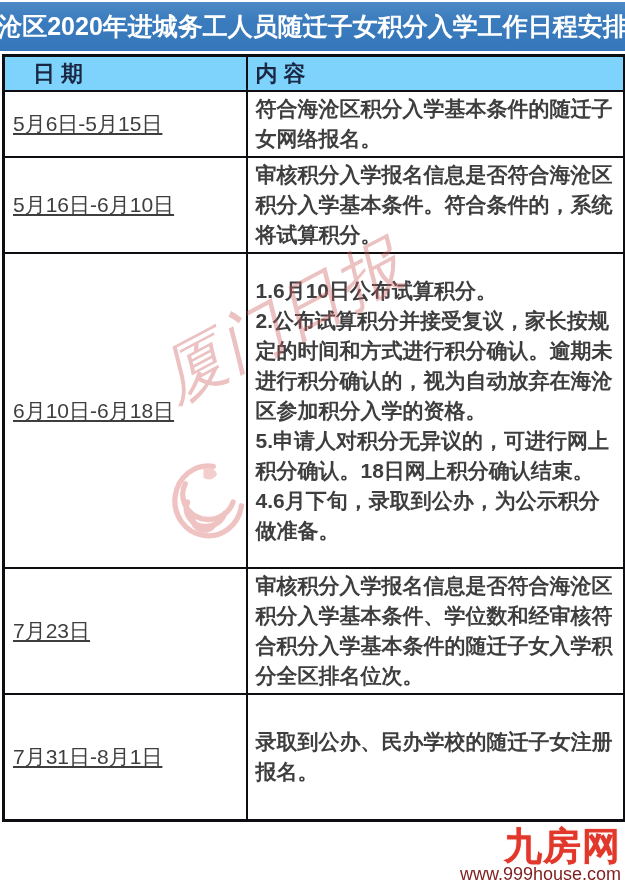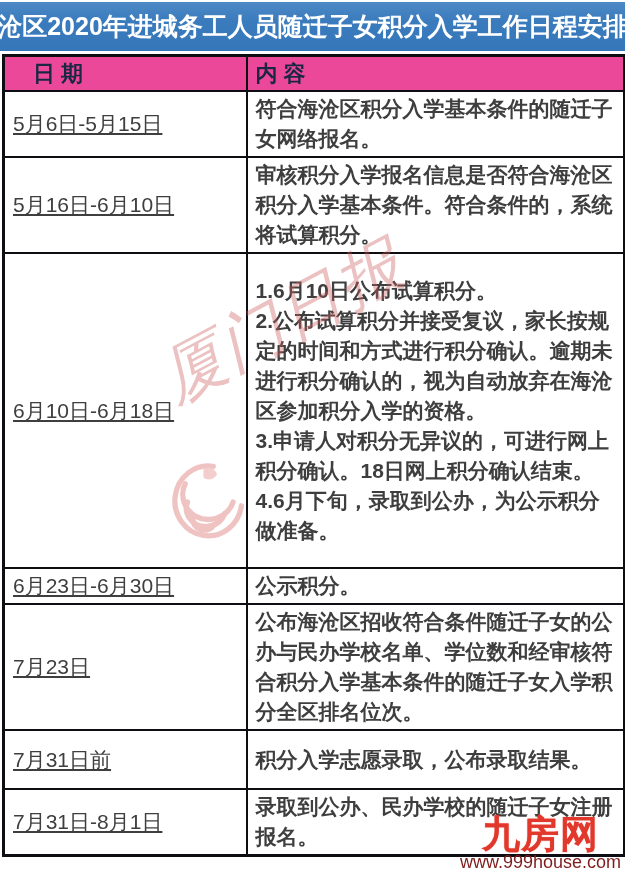--- a/index.html
+++ b/index.html
@@ -46,21 +46,21 @@
     position: relative;
     z-index: 1;
   }
   table.schedule col.c1 { width: 243px; }
   table.schedule col.c2 { width: 378px; }
   table.schedule, table.schedule th, table.schedule td {
     border: 2px solid #0e0e12;
   }
   table.schedule { border-width: 3px; }
   table.schedule thead th {
-    background: #ec4899;
+    background: #7dd3fc;
     color: #1a2743;
     font-size: 22px;
     font-weight: bold;
     text-align: left;
     height: 33px;
     padding: 0 0 0 8px;
     vertical-align: middle;
   }
   table.schedule thead th.h-date { padding-left: 28px; }
   table.schedule tbody td {
@@ -108,22 +108,22 @@
     top: 460px;
     width: 76px;
     height: 80px;
     opacity: 0.62;
     pointer-events: none;
     z-index: 3;
   }
   .brand {
     position: absolute;
     right: 4px;
-    bottom: 14px;
-    text-align: center;
+    bottom: 2px;
+    text-align: right;
     pointer-events: none;
     z-index: 4;
   }
   .brand .brand-name {
     font-weight: 900;
     font-size: 38px;
     line-height: 1.0;
     letter-spacing: 1px;
     color: #e2382c;
     text-shadow: 0 0 1px #e2382c;
@@ -167,40 +167,28 @@
           <td class="date">5月16日-6月10日</td>
           <td class="content">
             <p>审核积分入学报名信息是否符合海沧区积分入学基本条件。符合条件的，系统将试算积分。</p>
           </td>
         </tr>
         <tr>
           <td class="date">6月10日-6月18日</td>
           <td class="content">
             <p>1.6月10日公布试算积分。</p>
             <p>2.公布试算积分并接受复议，家长按规定的时间和方式进行积分确认。逾期未进行积分确认的，视为自动放弃在海沧区参加积分入学的资格。</p>
-            <p>3.申请人对积分无异议的，可进行网上积分确认。18日网上积分确认结束。</p>
+            <p>5.申请人对积分无异议的，可进行网上积分确认。18日网上积分确认结束。</p>
             <p>4.6月下旬，录取到公办，为公示积分做准备。</p>
           </td>
         </tr>
         <tr>
-          <td class="date">6月23日-6月30日</td>
-          <td class="content">
-            <p>公示积分。</p>
-          </td>
-        </tr>
-        <tr>
           <td class="date">7月23日</td>
           <td class="content">
-            <p>公布海沧区招收符合条件随迁子女的公办与民办学校名单、学位数和经审核符合积分入学基本条件的随迁子女入学积分全区排名位次。</p>
-          </td>
-        </tr>
-        <tr>
-          <td class="date">7月31日前</td>
-          <td class="content">
-            <p>积分入学志愿录取，公布录取结果。</p>
+            <p>审核积分入学报名信息是否符合海沧区积分入学基本条件、学位数和经审核符合积分入学基本条件的随迁子女入学积分全区排名位次。</p>
           </td>
         </tr>
         <tr>
           <td class="date">7月31日-8月1日</td>
           <td class="content">
             <p>录取到公办、民办学校的随迁子女注册报名。</p>
           </td>
         </tr>
       </tbody>
   </table>

